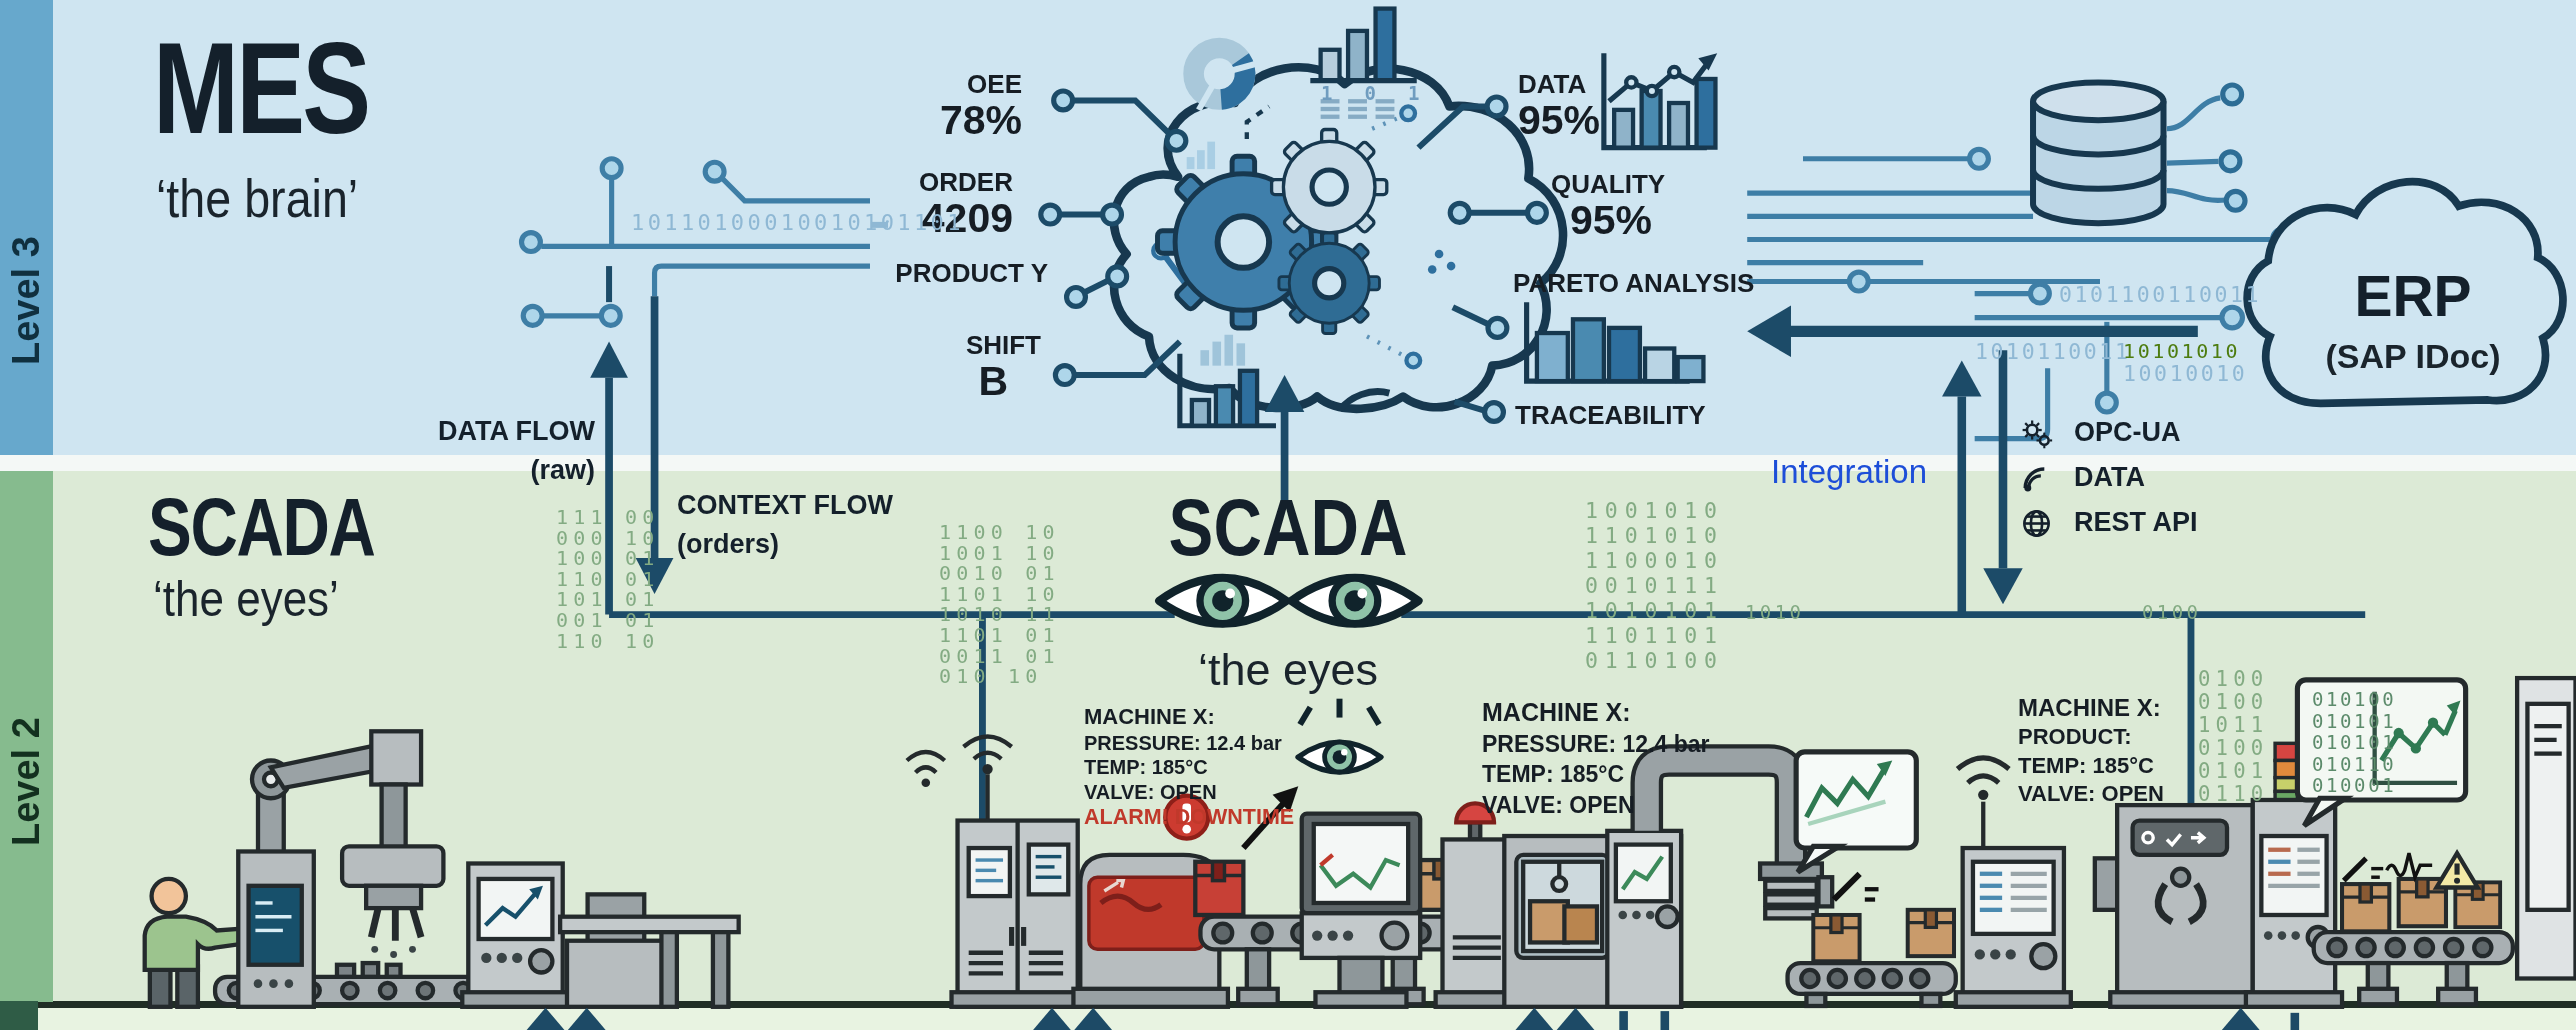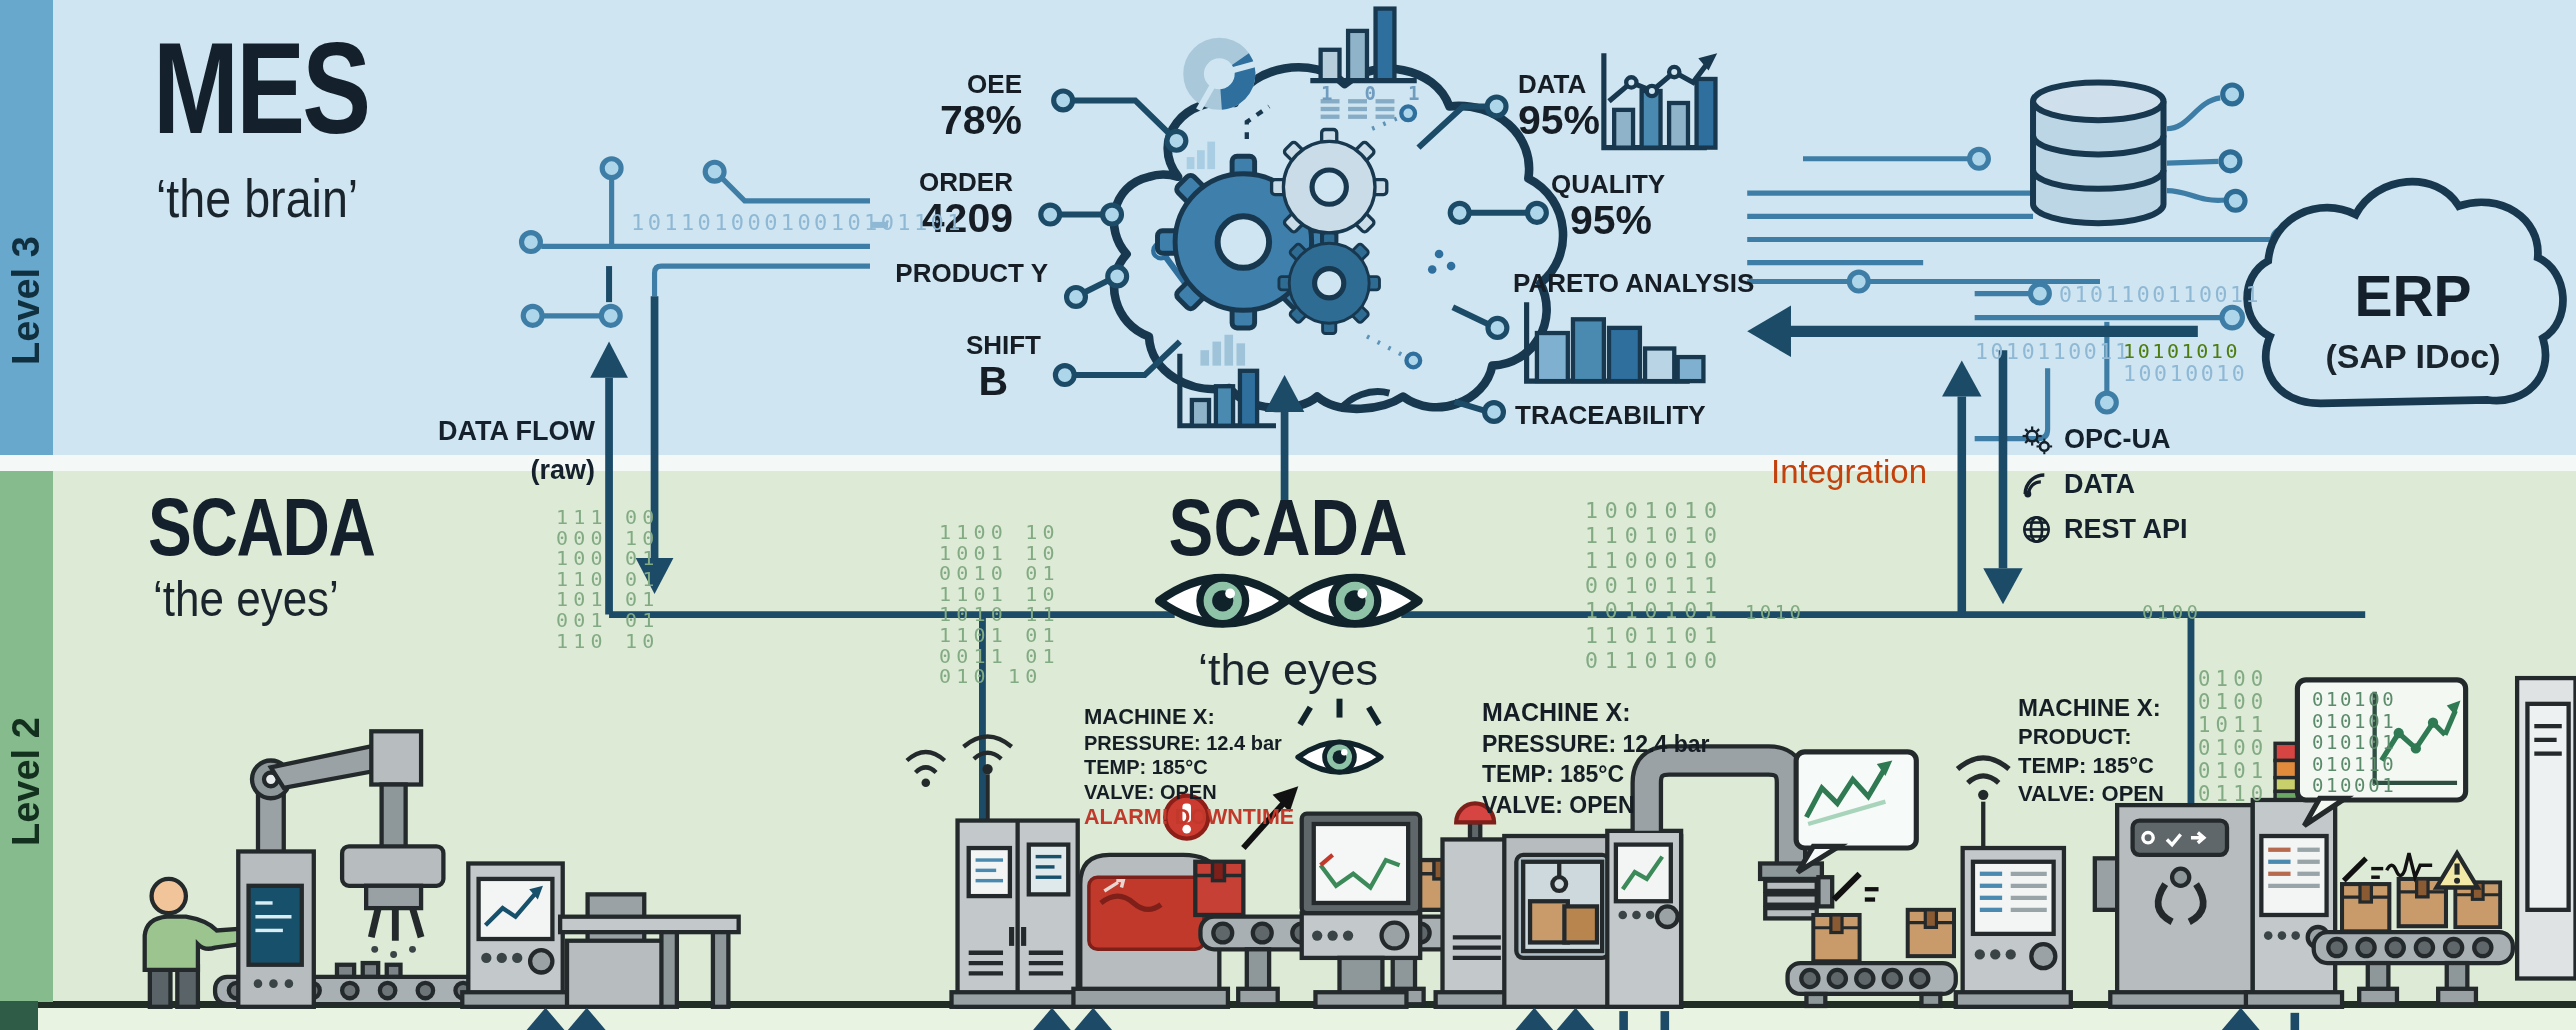--- a/index.html
+++ b/index.html
@@ -15,21 +15,21 @@
   .herosub{transform:scaleX(.88);transform-origin:0 0;color:#1a242c}
   .metric{line-height:1.08}
   .mlabel{font-size:26px;font-weight:bold;letter-spacing:0}
   .mvalue{font-size:41px;font-weight:bold}
   .flowlbl{font-size:27px;font-weight:600;line-height:1.45;color:#14202b}
   .callout{line-height:1.3}
   .ctitle{font-weight:bold}
   .cline{font-weight:600}
   .calarm{font-weight:bold;color:#c0392b}
   .bin{font-family:"DejaVu Sans Mono",monospace;white-space:pre-line}
-  .proto-row{display:flex;align-items:center;gap:11px;height:45px}
+  .proto-row{display:flex;align-items:flex-start;gap:21px;height:45px}
   .proto-lbl{font-size:27px;font-weight:bold;color:#14202b}
   .center{text-align:center}
   .right{text-align:right}
   svg{display:block}
 </style>
 </head>
 <body>
 
 <div class="canvas">
 
@@ -669,21 +669,25 @@
     <div class="mlabel">QUALITY</div>
     <div class="mvalue" style="margin-left:19px">95%</div>
   </div>
   <div class="abs mlabel" style="left:1513px;top:268px">PARETO ANALYSIS</div>
   <div class="abs mlabel" style="left:1515px;top:400px">TRACEABILITY</div>
 
   <div class="abs right flowlbl" style="left:378px;top:412px;width:217px">
     <div>DATA FLOW</div>
     <div>(raw)</div>
   </div>
-  <div class="abs right" style="left:1704px;top:453px;width:223px;font-size:33px;font-weight:500;color:#c2410c">Integration</div>
+  <div class="abs flowlbl" style="left:677px;top:486px">
+    <div>CONTEXT FLOW</div>
+    <div>(orders)</div>
+  </div>
+  <div class="abs right" style="left:1704px;top:453px;width:223px;font-size:33px;font-weight:500;color:#1d4ed8">Integration</div>
 
   <div class="abs" style="left:2020px;top:417px">
     <div class="proto-row">
       <svg width="33" height="33" viewBox="0 0 38 38">
         <g fill="none" stroke="#14202b" stroke-width="3">
           <circle cx="14" cy="15" r="6"></circle>
           <g stroke-width="2.6">
             <line x1="14" y1="4" x2="14" y2="8"></line>
               <line x1="14" y1="22" x2="14" y2="26"></line>
             <line x1="3" y1="15" x2="7" y2="15"></line>

